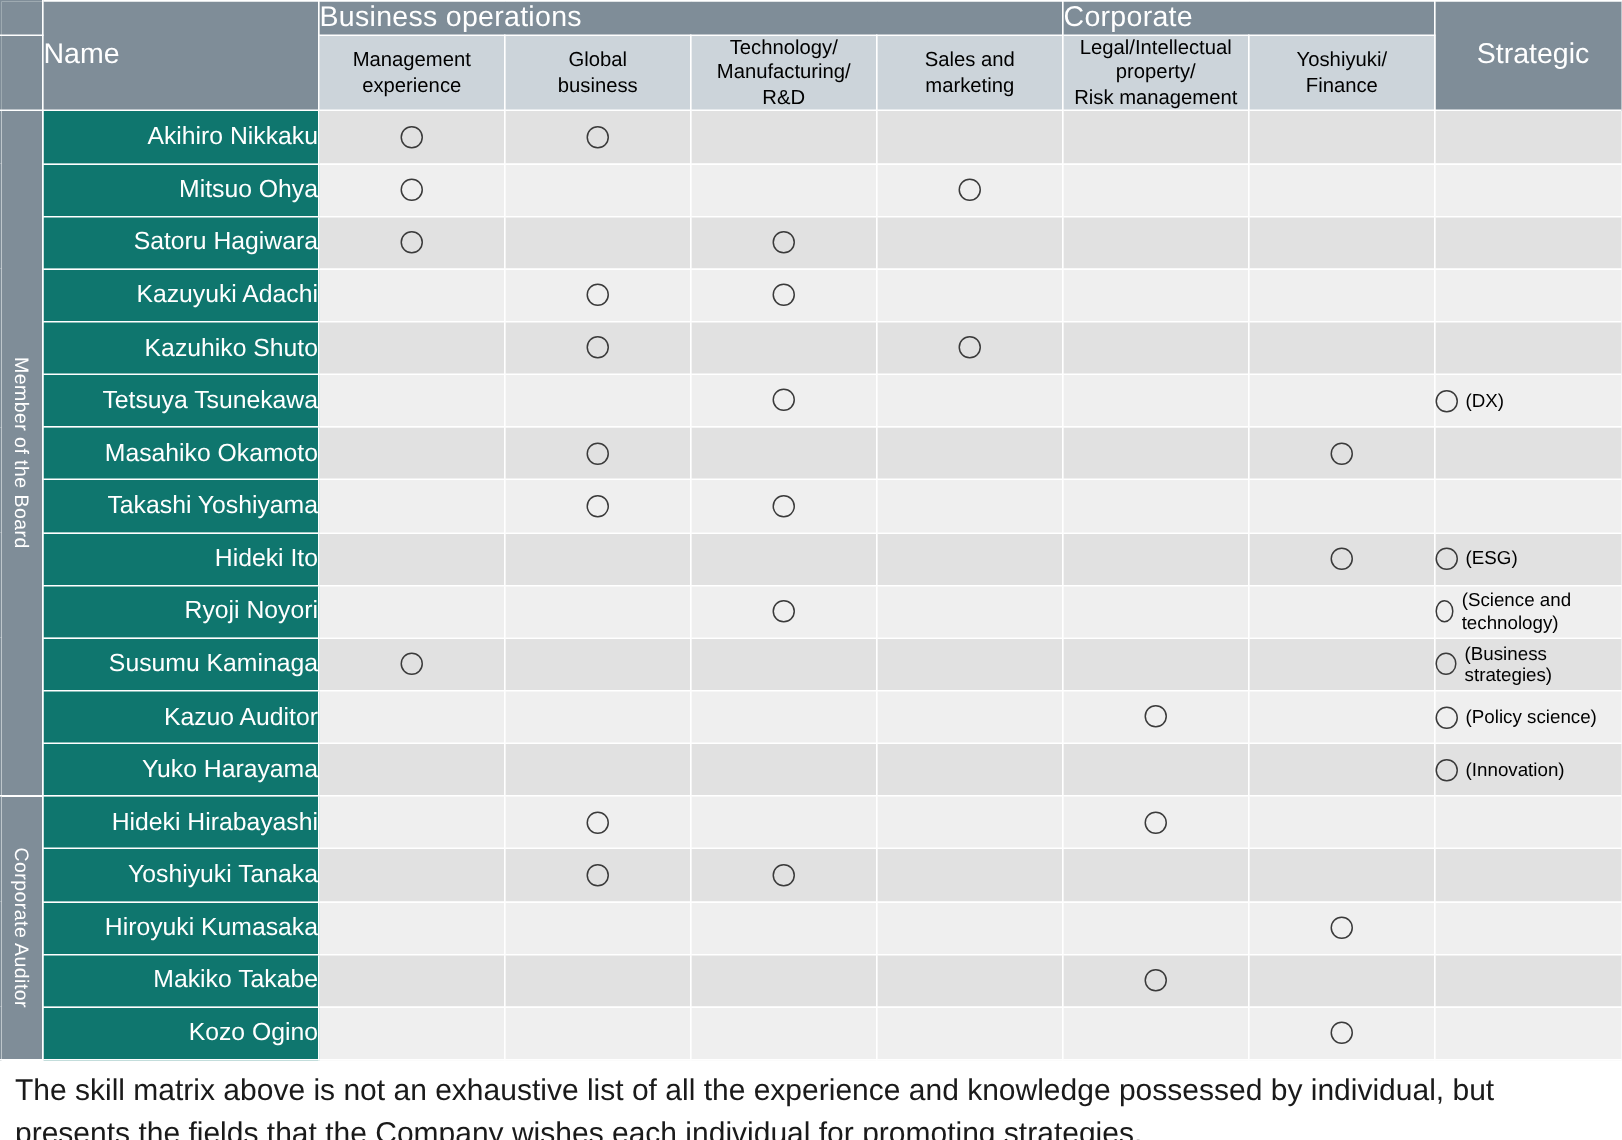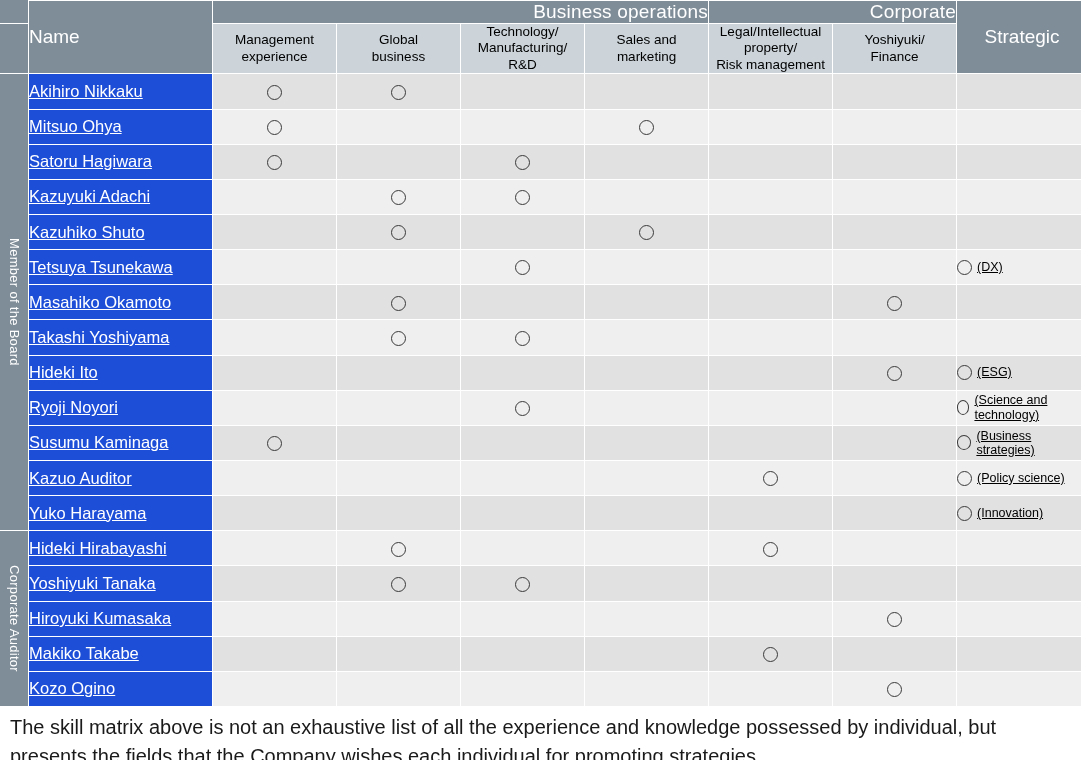--- a/index.html
+++ b/index.html
@@ -44,21 +44,21 @@
   .col-tech   { width: 124px; }
   .col-sales  { width: 124px; }
   .col-legal  { width: 124px; }
   .col-acct   { width: 124px; }
   .col-strat  { width: 131px; }
 
   
   .hdr-dark {
     background: #7f8d98;
     color: #ffffff;
-    text-align: right;
+    text-align: left;
     vertical-align: middle;
     font-size: 19px;
     letter-spacing: 0.2px;
   }
   .hdr-name {
     background: #7f8d98;
     color: #ffffff;
     text-align: left;
     vertical-align: middle;
     font-size: 19px;
@@ -98,28 +98,27 @@
     display: block;
     white-space: nowrap;
     font-size: 13px;
     writing-mode: vertical-rl;
     margin: 0 auto;
     letter-spacing: 0.3px;
   }
 
   
   .name-cell {
-    background: #1d4ed8;
+    background: #0f766e;
     color: #ffffff;
     font-size: 16.5px;
     padding-left: 14px;
     vertical-align: middle;
-    text-align: left;
+    text-align: right;
     white-space: nowrap;
-    text-decoration: underline;
   }
 
   
   .cell {
     text-align: center;
     vertical-align: middle;
     background: #efefef;
   }
   tr.alt .cell {
     background: #e1e1e1;
@@ -148,21 +147,20 @@
   .strat-inner {
     display: flex;
     align-items: center;
     gap: 5px;
   }
   .strat-label {
     font-size: 12.5px;
     color: #000000;
     line-height: 1.14;
     white-space: normal;
-    text-decoration: underline;
   }
 
   
   .note {
     width: 1081px;
     padding: 6px 10px 0 10px;
     box-sizing: border-box;
     font-size: 20px;
     line-height: 1.45;
     color: #1a1a1a;

